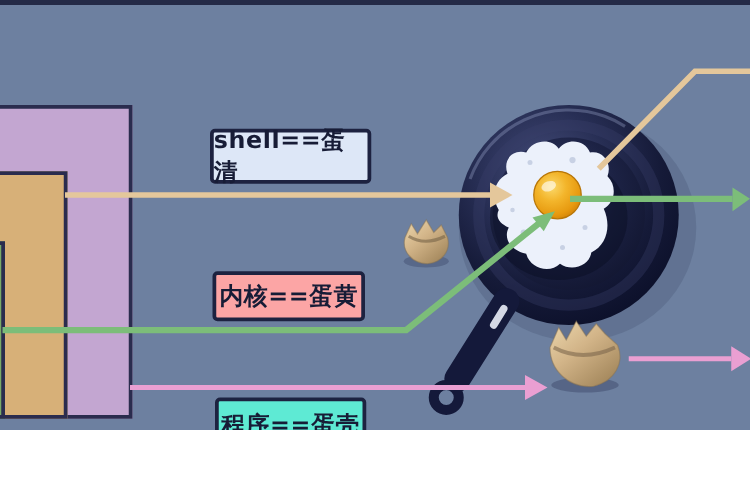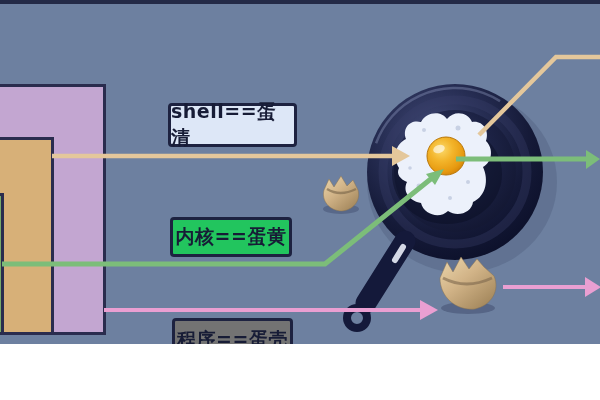--- a/index.html
+++ b/index.html
@@ -124,23 +124,23 @@
       <path d="M 104,310 H 420" stroke-width="4" fill="none" stroke="#ea9fd2"></path>
       <polygon points="420,300 438,310 420,320" fill="#ea9fd2"></polygon>
       <path d="M 503,287 H 585" stroke-width="4" fill="none" stroke="#ea9fd2"></path>
       <polygon points="585,277 601,287 585,297" fill="#ea9fd2"></polygon>
     </g>
   </svg>
 
   <div class="label-box label-shell" style="background-color: rgb(221, 231, 247); border-color: rgb(29, 34, 64);">
     <span>shell==蛋清</span>
   </div>
-  <div class="label-box label-kernel" style="background-color: #22c55e; border-color: rgb(29, 34, 64);">
+  <div class="label-box label-kernel" style="background-color: #fca5a5; border-color: rgb(29, 34, 64);">
     <span>内核==蛋黄</span>
   </div>
-  <div class="label-box label-program" style="background-color: #737373; border-color: rgb(29, 34, 64);">
+  <div class="label-box label-program" style="background-color: #5eead4; border-color: rgb(29, 34, 64);">
     <span>程序==蛋壳</span>
   </div>
 
   <div class="band top" style="background-color: rgb(36, 42, 71);"></div>
   <div class="band bottom-line" style="background-color: rgb(36, 42, 71);"></div>
   <div class="band bottom-strip" style="background-color: rgb(139, 149, 174);"></div>
 </div>
 
 </body></html>

